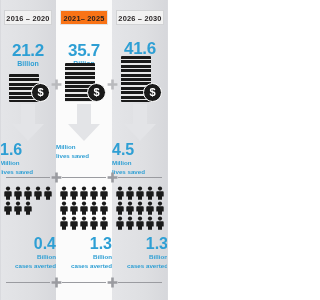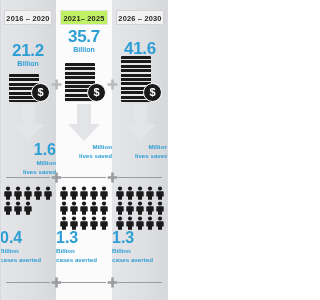--- a/index.html
+++ b/index.html
@@ -49,21 +49,21 @@
     text-align: center;
     font-size: 7.4px;
     font-weight: bold;
     letter-spacing: 0.2px;
     color: #231f20;
     background: #f2f2f2;
     border: 1px solid #d2d3d5;
     box-sizing: border-box;
     white-space: nowrap;
   }
-  .col-1 .date-chip { background: #bef264; border-color: #e3e3e3; }
+  .col-1 .date-chip { background: #f97316; border-color: #e3e3e3; }
 
   
   .money-block {
     position: absolute;
     left: 0;
     right: 0;
     text-align: center;
   }
   .big-num {
     font-size: 17px;
@@ -125,21 +125,21 @@
     top: 104px;
     width: 34px;
     height: 38px;
   }
 
   
   .lives-block {
     position: absolute;
     left: 0; right: 0;
     top: 142px;
-    text-align: right;
+    text-align: left;
   }
   .mid-num {
     font-size: 16px;
     font-weight: bold;
     color: #2e9fd4;
     line-height: 1;
   }
   .sub-label {
     font-size: 6.2px;
     font-weight: bold;
@@ -163,22 +163,22 @@
     width: 10px;
     height: 14px;
     margin: 0 0px 1px 0;
     display: block;
   }
 
   
   .cases-block {
     position: absolute;
     left: 0; right: 0;
-    top: 230px;
-    text-align: left;
+    top: 236px;
+    text-align: right;
   }
 
   
   .rule {
     position: absolute;
     height: 1px;
     background: #9a9ba0;
     left: 6px;
     right: 6px;
   }
@@ -281,21 +281,21 @@
       </div>
 
       <div class="rule rule-b"></div>
     </div>
   </div>
 
   <div class="col col-1">
     <div class="col-inner">
       <div class="date-chip">2021– 2025</div>
 
-      <div class="money-block" style="top:28px;">
+      <div class="money-block" style="top:42px;">
         <div class="big-num">35.7</div>
         <div class="unit">Billion</div>
       </div>
 
       <div class="coin-wrap" style="top:51px;height:51px;">
         <div class="coin-stack" style="height:39px;"></div>
         <div class="dollar-badge">$</div>
       </div>
 
       <svg class="arrow-down" viewBox="0 0 34 38">
@@ -394,20 +394,21 @@
       <div class="coin-wrap" style="top:46px;height:56px;">
         <div class="coin-stack" style="height:46px;"></div>
         <div class="dollar-badge">$</div>
       </div>
 
       <svg class="arrow-down" viewBox="0 0 34 38">
         <polygon points="10,0 24,0 24,20 33,20 17,37 1,20 10,20" fill="#e3e4e7"></polygon>
       </svg>
 
       <div class="lives-block">
+        <div class="mid-num">4.5</div>
         <div class="sub-label">Million</div>
         <div class="sub-label">lives saved</div>
       </div>
 
       <div class="rule rule-a"></div>
 
       <div class="people">
           <svg class="person" viewBox="0 0 10 14">
             <circle cx="5" cy="2.6" r="2.1" fill="#1a1a1a"></circle>
             <path d="M2.2,5.3 h5.6 a0.9,0.9 0 0 1 0.9,0.9 v4.4 h-1.7 v3.2 h-4 v-3.2 h-1.7 v-4.4 a0.9,0.9 0 0 1 0.9,-0.9 z" fill="#1a1a1a"></path>

